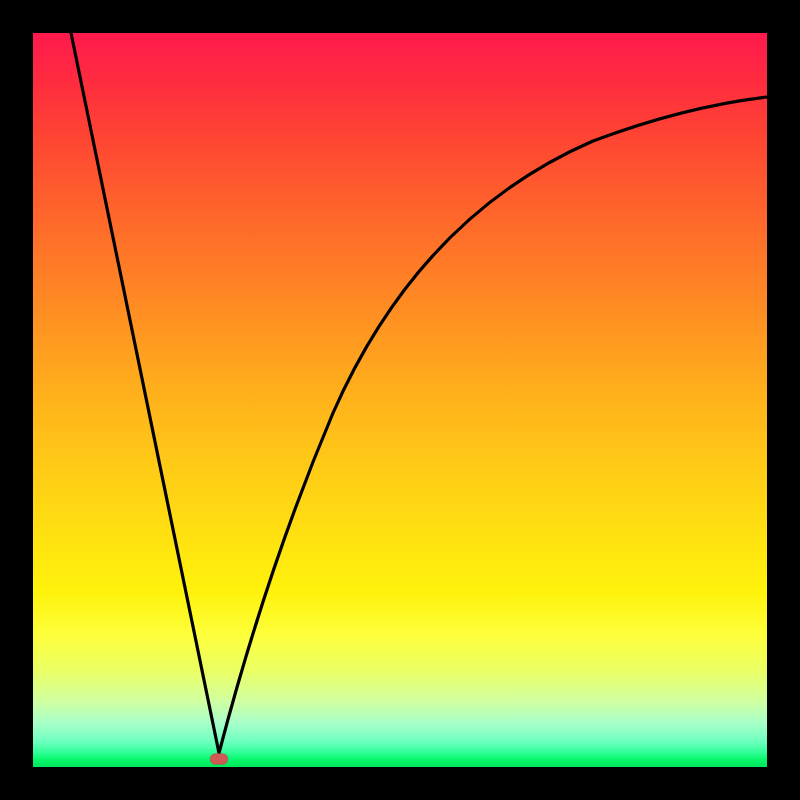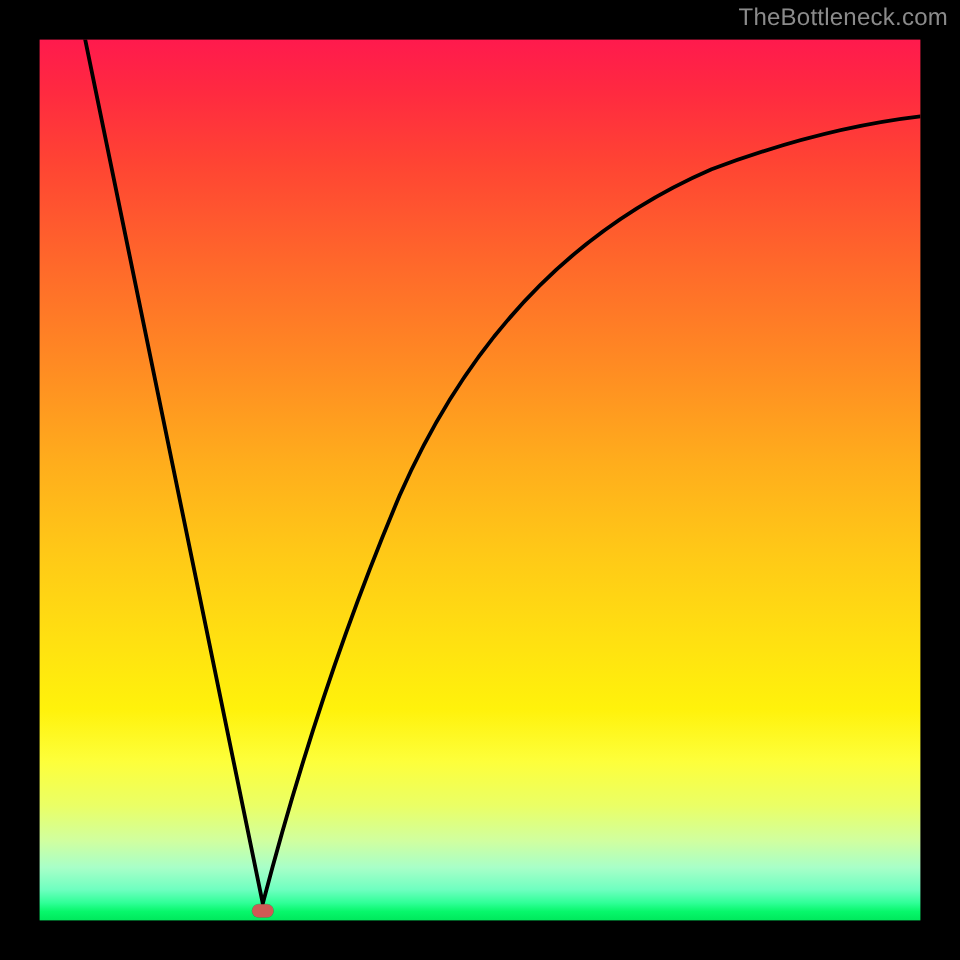--- a/index.html
+++ b/index.html
@@ -79,14 +79,13 @@
   <div class="plot">
     <svg class="curve" viewBox="0 0 734 734" preserveAspectRatio="none">
       <path d="M 38 0
                L 186 720
                C 210 628, 245 510, 300 380
                C 355 255, 440 160, 560 108
                C 640 78, 700 68, 734 64" fill="none" stroke="#000" stroke-width="3.2" stroke-linecap="round" stroke-linejoin="round"></path>
     </svg>
     <div class="marker" style="left:186px;top:726px;"></div>
   </div>
-  <div class="watermark">TheBottleneck.com</div>
 </div>
 
 </body></html>

